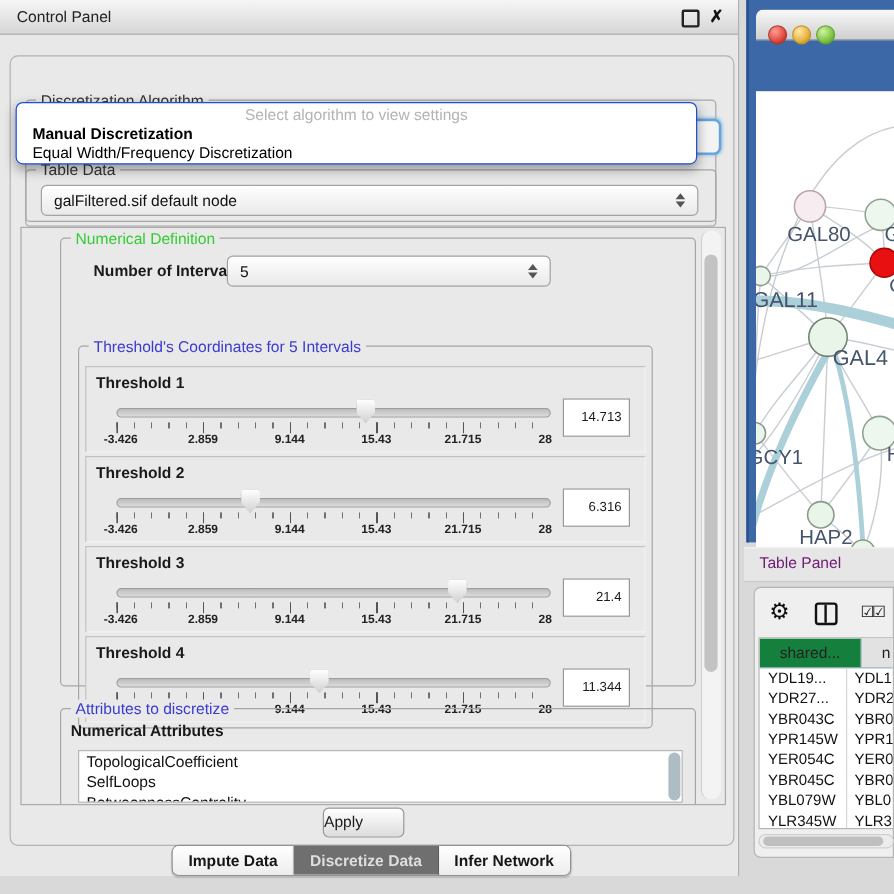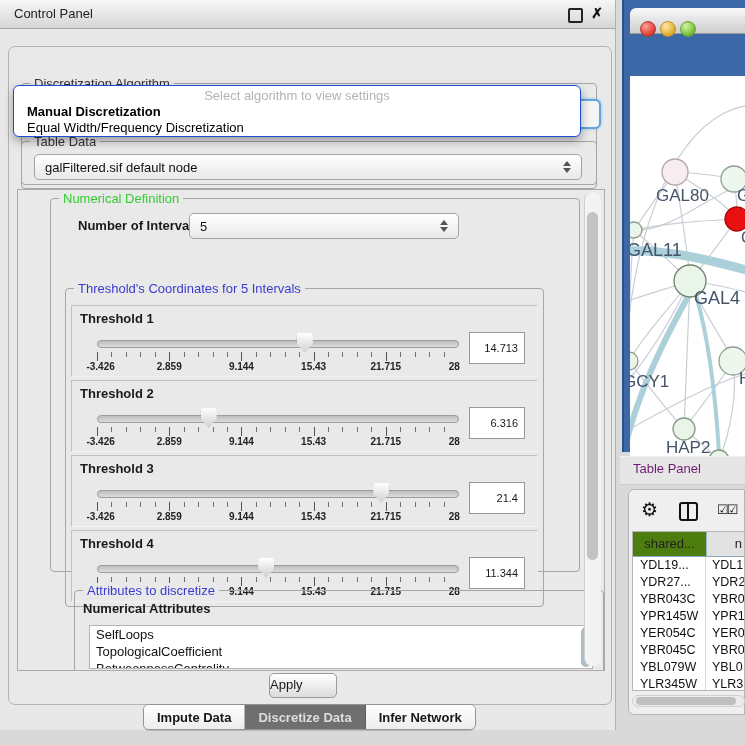--- a/index.html
+++ b/index.html
@@ -84,21 +84,21 @@
   #tp-bar{left:620px;top:456px;width:125px;height:27px;background:#e6e6e6;border-top:1px solid #f2f2f2;border-bottom:1px solid #cccccc;}
   #tp-title{left:633px;top:461px;font-size:13px;color:#701a75;}
   #tp-panel{left:628px;top:489px;width:117px;height:226px;background:#efefef;border:1px solid #b5b5b5;border-radius:6px 0 0 6px;box-sizing:border-box;}
   #gear-icon{position:absolute;left:12px;top:8px;font-size:19px;color:#111;}
   #split-icon{position:absolute;left:50px;top:12px;width:15px;height:15px;border:2px solid #111;border-radius:3px;}
   #split-icon::after{content:"";position:absolute;left:6px;top:0;width:2px;height:15px;background:#111;}
   #cb-icons{position:absolute;left:88px;top:12px;font-size:13px;letter-spacing:-2px;color:#111;}
   #tp-table{position:absolute;left:3px;top:41px;width:113px;height:160px;overflow:hidden;background:#fff;border:1px solid #b5b5b5;box-sizing:border-box;}
   .hrow{display:flex;height:24px;border-bottom:1px solid #8fa7b2;}
   .hcell{box-sizing:border-box;text-align:center;line-height:23px;font-size:13px;color:#222;overflow:hidden;white-space:nowrap;}
-  .hc1{width:74px;background:#4d7c0f;border-right:1px solid #9bb6c2;}
+  .hc1{width:85px;background:#15803d;border-right:1px solid #9bb6c2;}
   .hc2{flex:1;background:#e2e2e2;text-align:right;padding-right:2px;}
   .drow{display:flex;height:17px;}
   .dcell{box-sizing:border-box;font-size:12.5px;line-height:17px;color:#111;overflow:hidden;white-space:nowrap;}
   .dc1{width:73px;padding-left:7px;border-right:1px solid #d6d6d6;}
   .dc2{flex:1;padding-left:6px;}
   #hscroll{position:absolute;left:3px;top:205px;width:113px;height:12px;background:#ececec;border:1px solid #cfcfcf;border-radius:6px;box-sizing:border-box;}
   #hscroll .thumb{position:absolute;left:3px;top:1px;width:100px;height:8px;background:#bfbfbf;border-radius:4px;}
 </style>
 </head>
 <body>
@@ -219,26 +219,26 @@
                   <span style="left:60%;">15.43</span>
                   <span style="left:80%;">21.715</span>
                   <span style="left:99%;">28</span>
                 </div>
               </div>
               <div class="valbox">11.344</div>
             </div>
           </div>
         </div>
 
-        <div class="group" style="left:32px;top:400px;width:528px;height:84px;margin-left:24px;">
+        <div class="group" style="left:32px;top:400px;width:528px;height:84px;">
           <span class="legend blue">Attributes to discretize</span>
           <span class="abs" style="left:8px;top:10px;font-weight:bold;">Numerical Attributes</span>
           <div id="attr-list">
+            <div class="row">TopologicalCoefficient</div>
             <div class="row">SelfLoops</div>
-            <div class="row">TopologicalCoefficient</div>
             <div class="row">BetweennessCentrality</div>
             <div id="attr-scroll"></div>
           </div>
         </div>
 
         <div id="vscroll" class="abs">
             <div class="thumb"></div>
           </div>
       </div>
 

